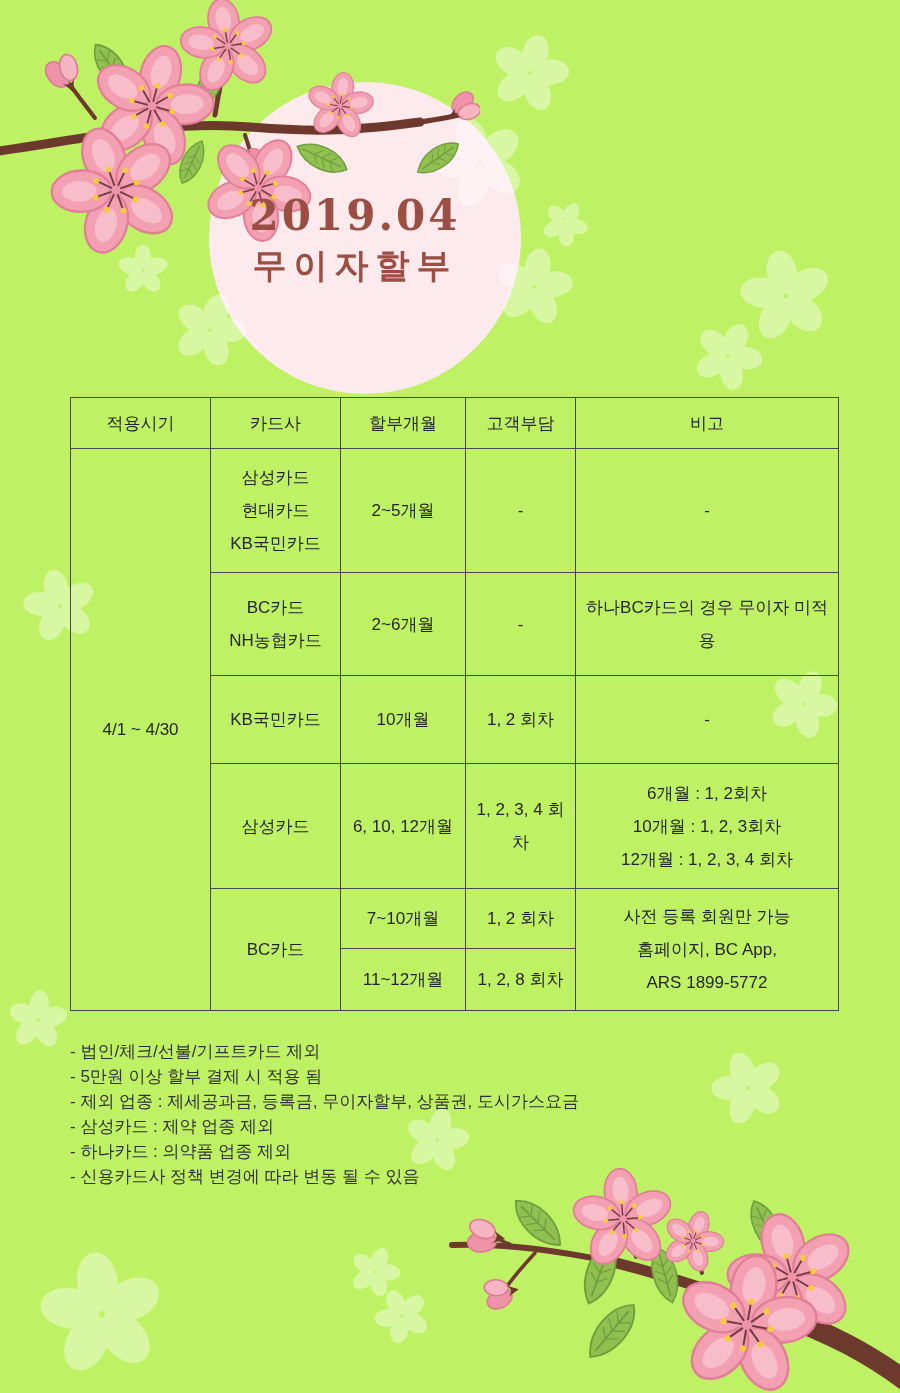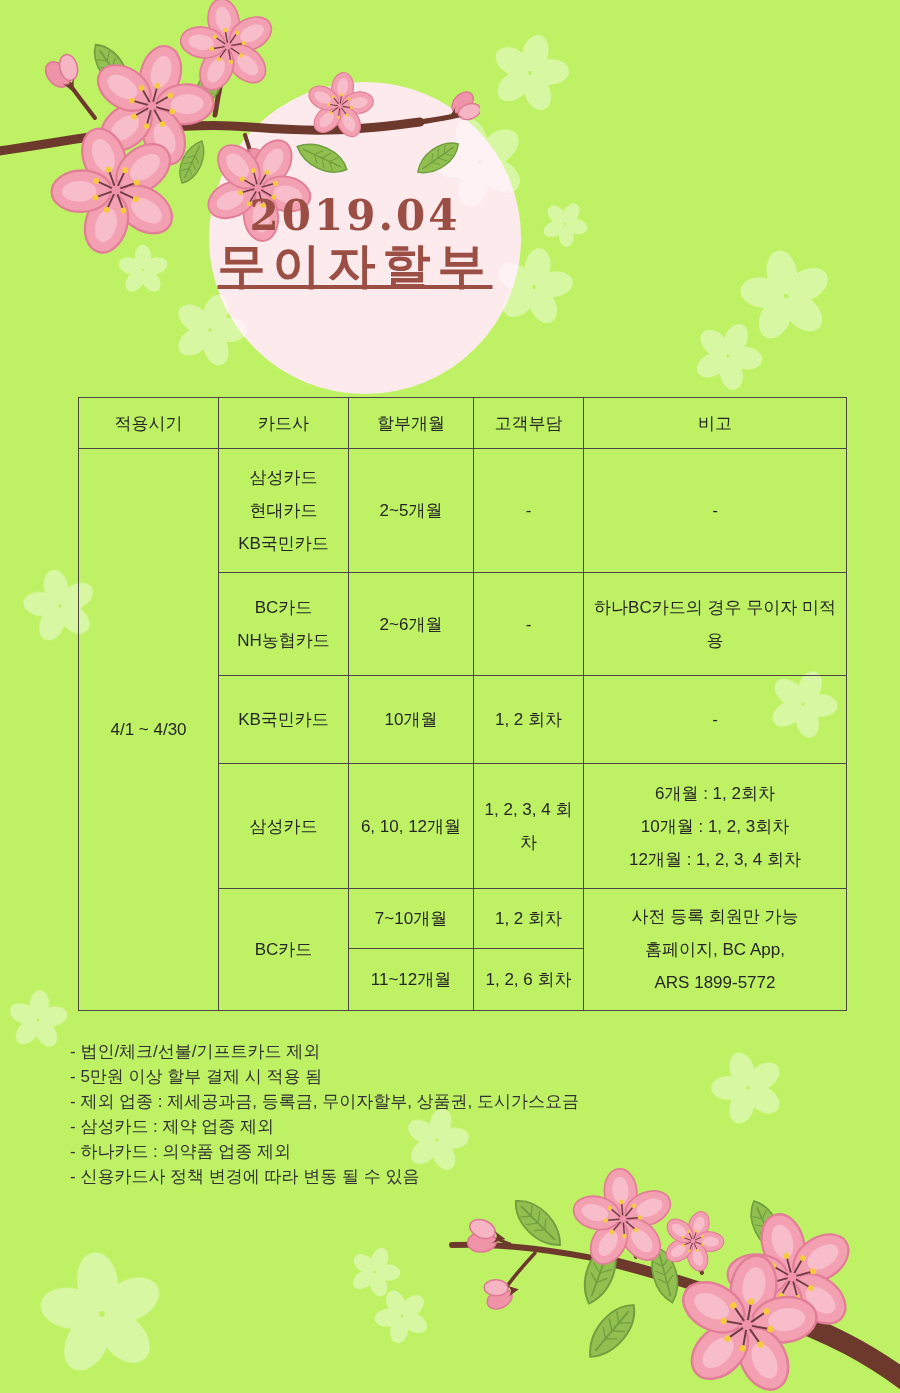--- a/index.html
+++ b/index.html
@@ -14,24 +14,24 @@
     background:#fdeaed;
   }
   .faint{left:0; top:0; width:900px; height:1393px; pointer-events:none;}
   .branch-tl{left:0; top:0; width:480px; height:345px;}
   .branch-br{left:440px; top:1153px; width:460px; height:240px;}
   .title{
     left:195px; top:192px; width:320px; text-align:center;
     color:#9b4e44; font-family:"DejaVu Serif","Liberation Serif",serif; font-weight:700;
   }
   .title-date{font-size:42px; letter-spacing:3px; line-height:48px;}
-  .title-text{font-size:48px; letter-spacing:7px; line-height:50px;text-decoration:underline;}
+  .title-text{font-size:34px; letter-spacing:7px; line-height:50px;}
   table.promo{
     position:absolute; left:70px; top:397px; width:768px;
-    border-collapse:collapse; table-layout:fixed;margin-left:8px;
+    border-collapse:collapse; table-layout:fixed;
   }
   table.promo th, table.promo td{
     border:1.5px solid #4b4547;
     font-size:17px; font-weight:400; color:#262626;
     text-align:center; vertical-align:middle;
     white-space:pre-line; line-height:33px; padding:0 6px;
     background:transparent;
   }
   tr.rh{height:51px;} tr.r1{height:124px;} tr.r2{height:103px;}
   tr.r3{height:88px;}  tr.r4{height:125px;} tr.r5{height:60px;} tr.r6{height:62px;}
@@ -263,21 +263,21 @@
     <tr class="r5">
       <td rowspan="2">BC카드</td>
       <td>7~10개월</td>
       <td>1, 2 회차</td>
       <td rowspan="2">사전 등록 회원만 가능
 홈페이지, BC App,
 ARS 1899-5772</td>
     </tr>
     <tr class="r6">
       <td>11~12개월</td>
-      <td>1, 2, 6 회차</td>
+      <td>1, 2, 8 회차</td>
     </tr>
   </tbody>
     </table>
 
   <div class="layer notes">
     <div class="note-line">- 법인/체크/선불/기프트카드 제외</div>
     <div class="note-line">- 5만원 이상 할부 결제 시 적용 됨</div>
     <div class="note-line">- 제외 업종 : 제세공과금, 등록금, 무이자할부, 상품권, 도시가스요금</div>
     <div class="note-line">- 삼성카드 : 제약 업종 제외</div>
     <div class="note-line">- 하나카드 : 의약품 업종 제외</div>

